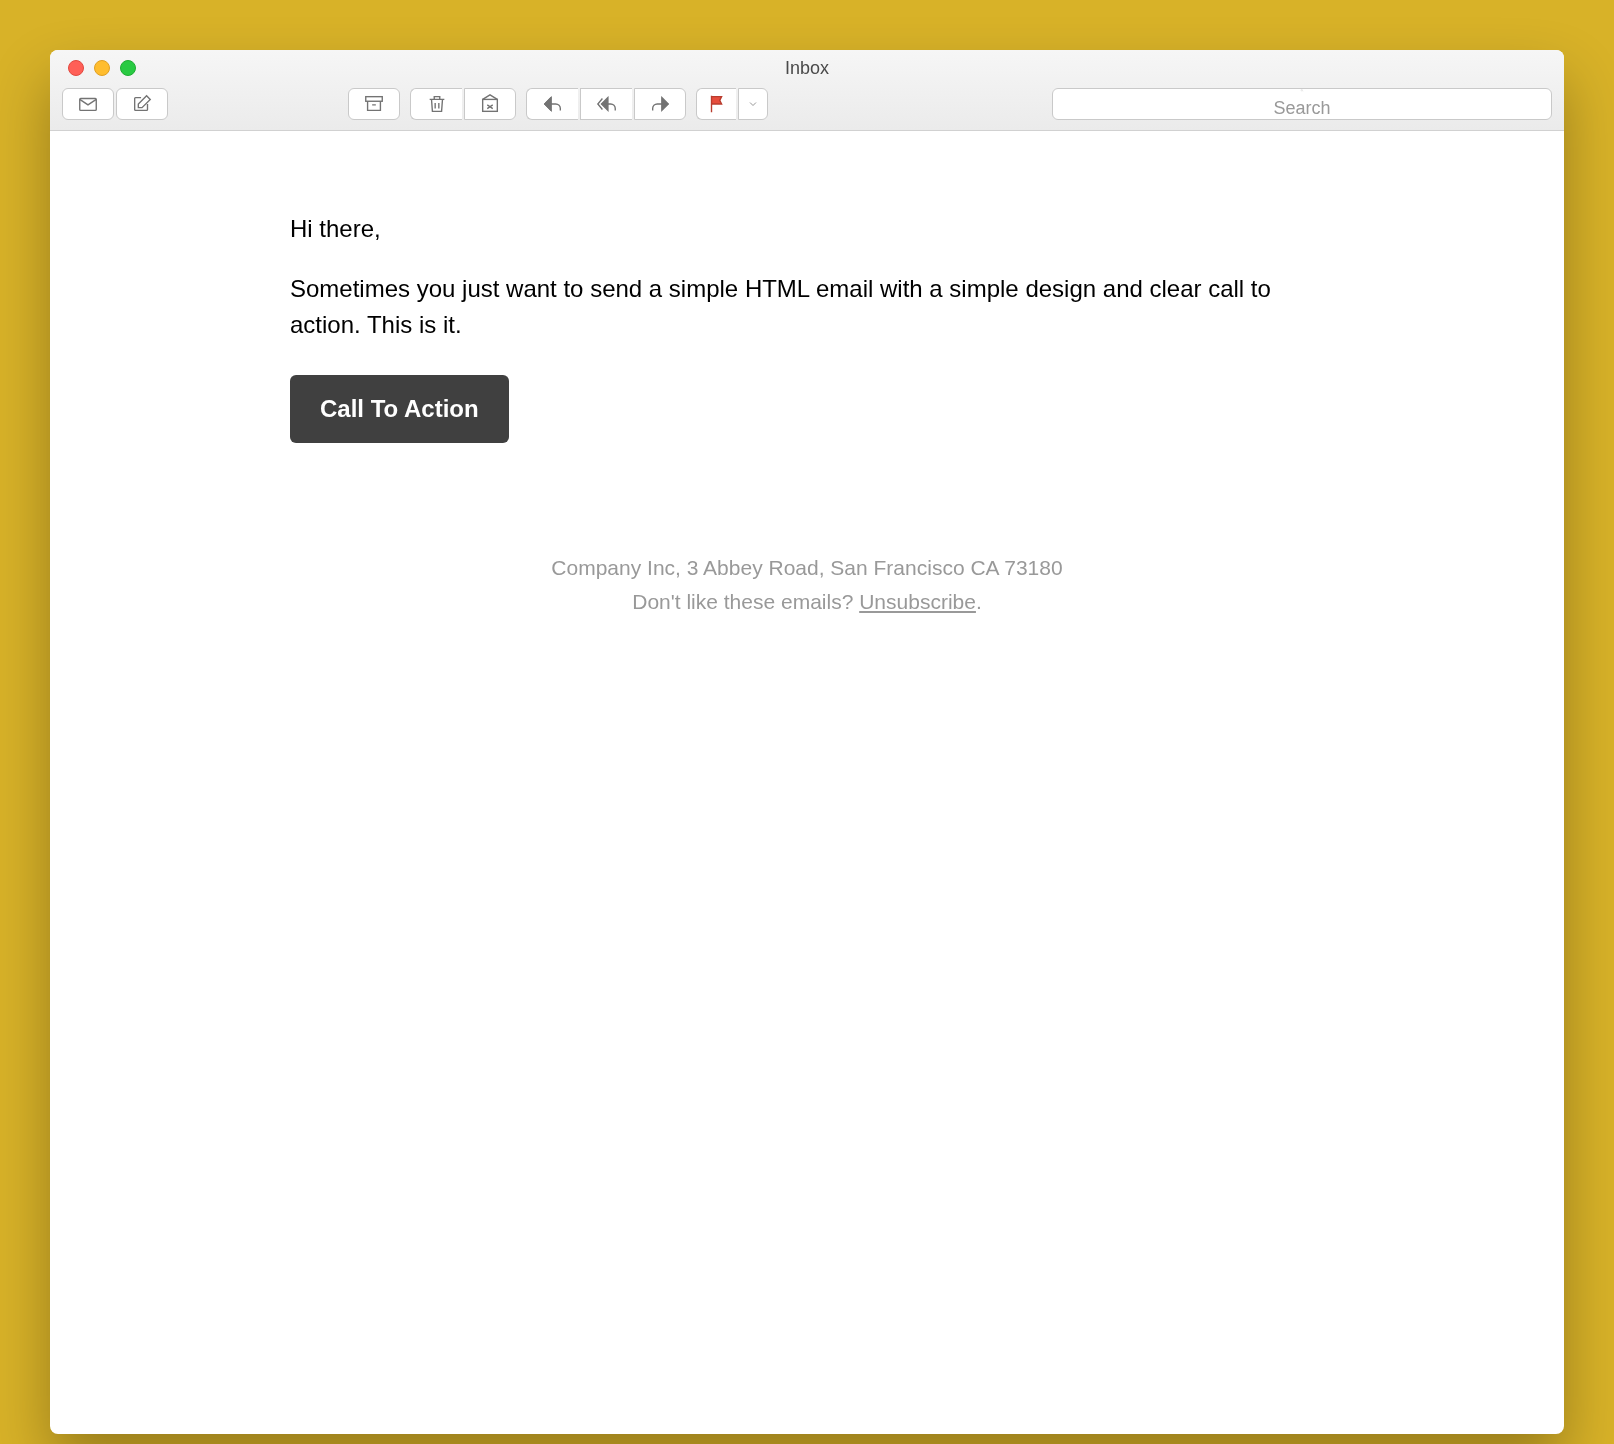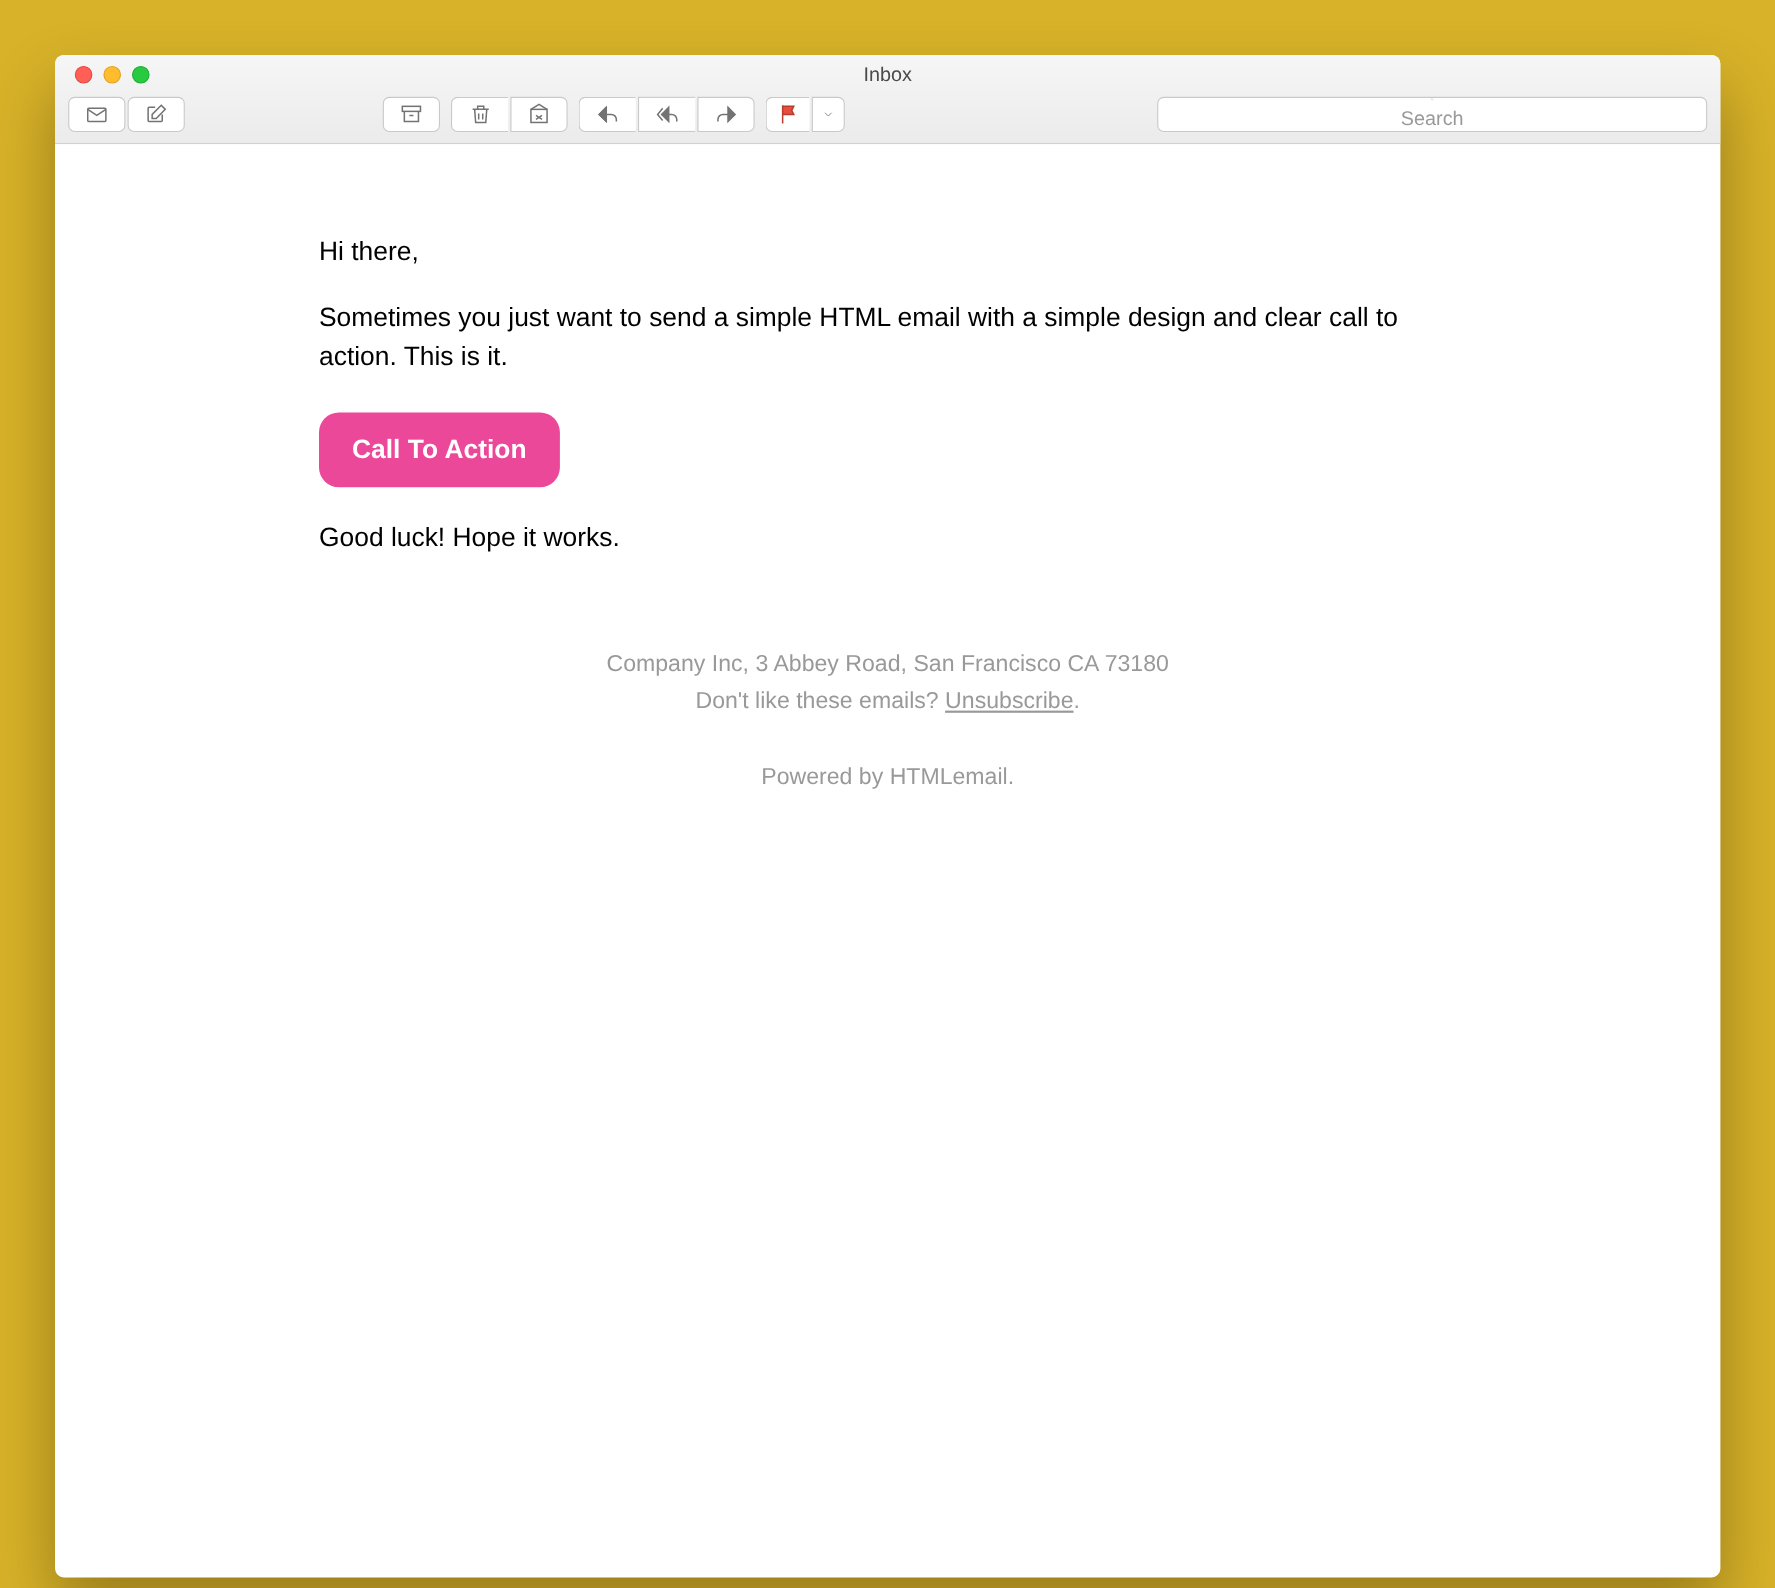--- a/index.html
+++ b/index.html
@@ -152,26 +152,26 @@
       line-height: 1.5;
       color: #000;
     }
     
     .email-content p {
       margin-bottom: 24px;
     }
     
     .cta-button {
       display: inline-block;
-      background: #ec4899;
+      background: #404040;
       color: #fff;
       font-size: 24px;
       font-weight: 600;
       padding: 20px 30px;
-      border-radius: 18px;
+      border-radius: 6px;
       border: none;
       cursor: pointer;
       margin: 8px 0 28px 0;
     }
     
     .email-footer {
       text-align: center;
       color: #999;
       font-size: 21px;
       line-height: 1.6;
@@ -298,25 +298,23 @@
       </div>
 
     </div>
   </div>
 
   <div class="email-body">
     <div class="email-content">
       <p>Hi there,</p>
       <p>Sometimes you just want to send a simple HTML email with a simple design and clear call to action. This is it.</p>
       <button class="cta-button">Call To Action</button>
-      <p>Good luck! Hope it works.</p>
     </div>
 
     <div class="email-footer">
       <div>Company Inc, 3 Abbey Road, San Francisco CA 73180</div>
       <div class="footer-line2">
         <span>Don't like these emails? </span><a href="#" class="unsubscribe">Unsubscribe</a><span>.</span>
       </div>
-      <div>Powered by HTMLemail.</div>
     </div>
   </div>
 
 </div>
 
 </body></html>

